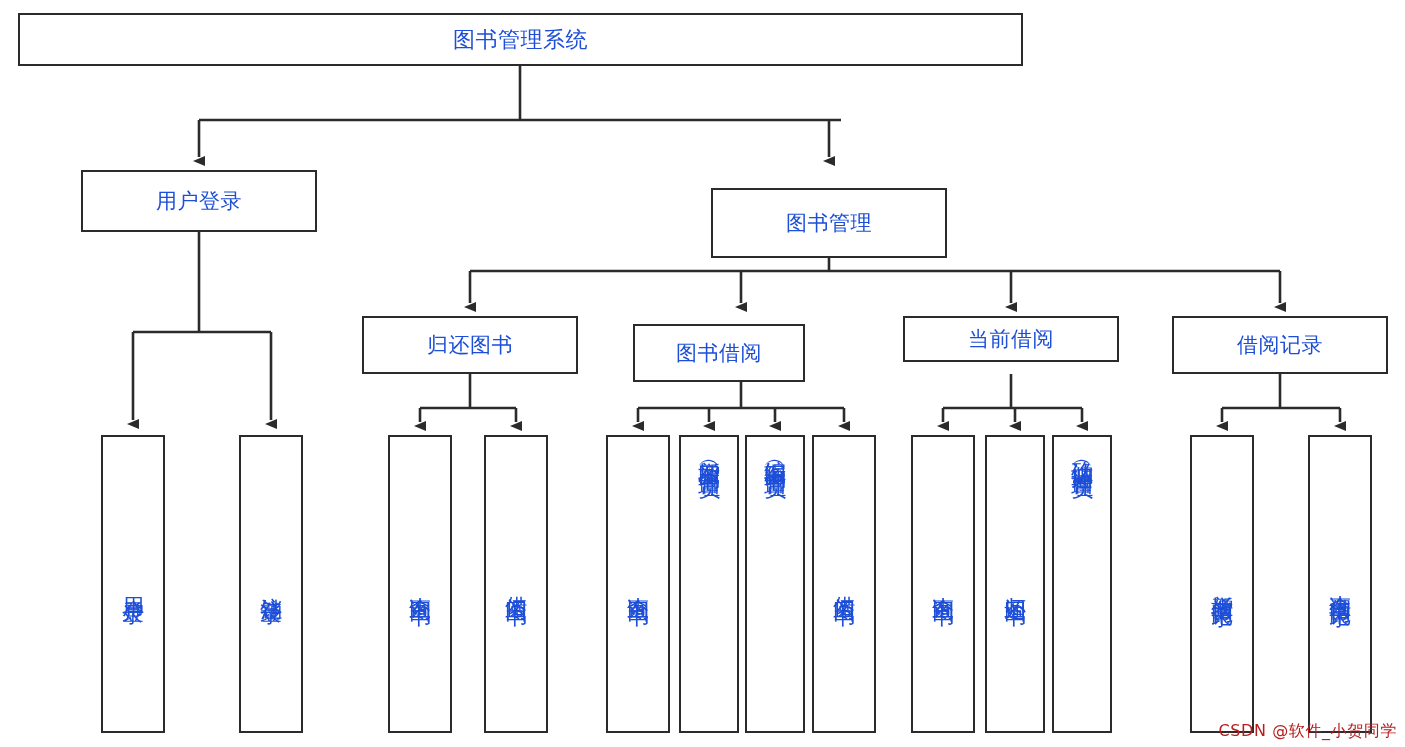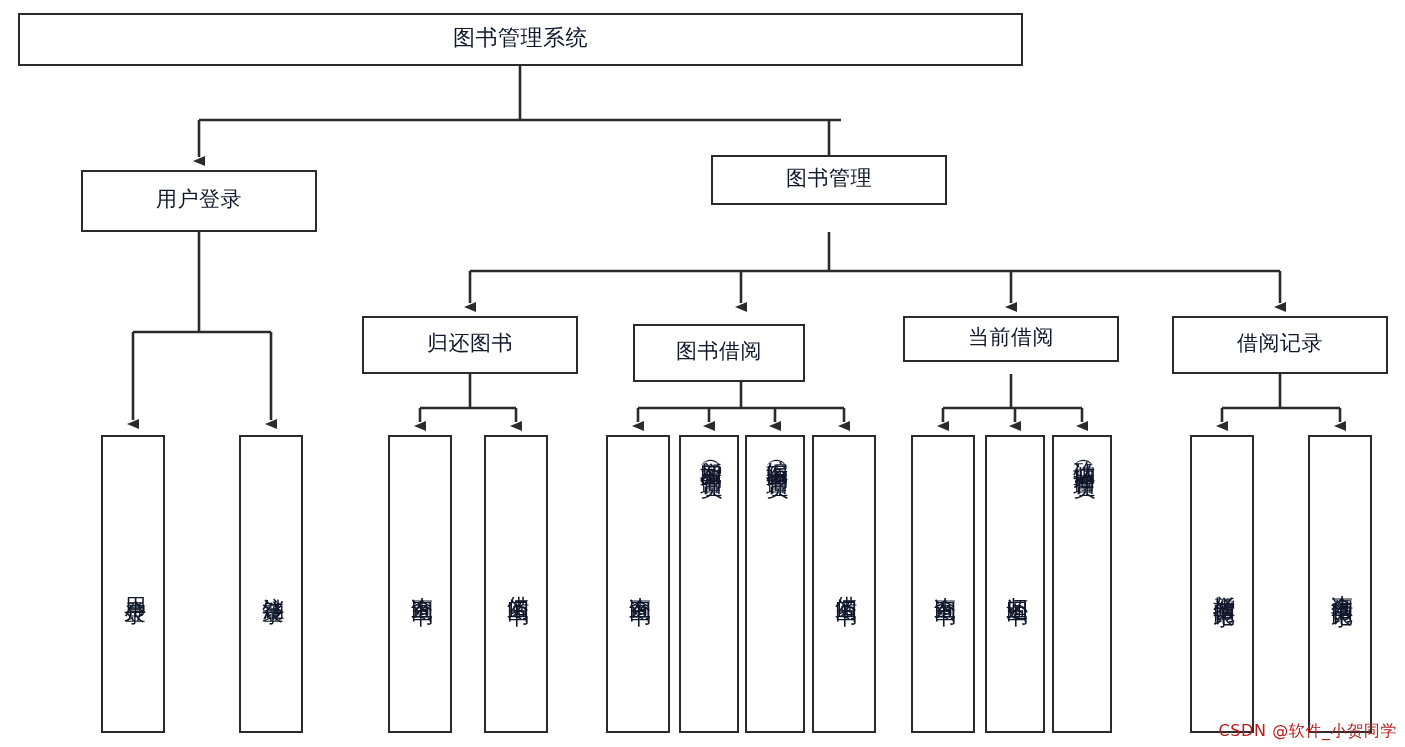--- a/index.html
+++ b/index.html
@@ -33,25 +33,24 @@
     background: #ffffff;
     border: 2.6px solid #2b2b2b;
     display: flex;
     align-items: center;
     justify-content: center;
     z-index: 3;
   }
   .node .lbl {
     font-size: 21px;
     line-height: 1.24;
-    color: #0f172a;
+    color: #1d4ed8;
     letter-spacing: 0.5px;
     white-space: nowrap;
     text-align: center;
-    font-family: Liberation Mono, monospace;
   }
   .node.root .lbl { font-size: 22px; }
   .node.leaf {
     align-items: flex-start;
     padding-top: 0;
   }
   .node.leaf .lbl {
     writing-mode: vertical-rl;
     text-orientation: upright;
     font-size: 22px;
@@ -129,21 +128,21 @@
     </g>
   </svg>
 
   <div class="node root" style="left:18px; top:13px; width:1005px; height:53px;">
     <span class="lbl">图书管理系统</span>
   </div>
 
   <div class="node" style="left:81px; top:170px; width:236px; height:62px;">
     <span class="lbl">用户登录</span>
   </div>
-  <div class="node" style="left:711px; top:155px; width:236px; height:50px;">
+  <div class="node" style="left:711px; top:188px; width:236px; height:70px;">
     <span class="lbl">图书管理</span>
   </div>
 
   <div class="node" style="left:362px; top:316px; width:216px; height:58px;">
     <span class="lbl">归还图书</span>
   </div>
   <div class="node" style="left:633px; top:324px; width:172px; height:58px;">
     <span class="lbl">图书借阅</span>
   </div>
   <div class="node" style="left:903px; top:316px; width:216px; height:46px;">

